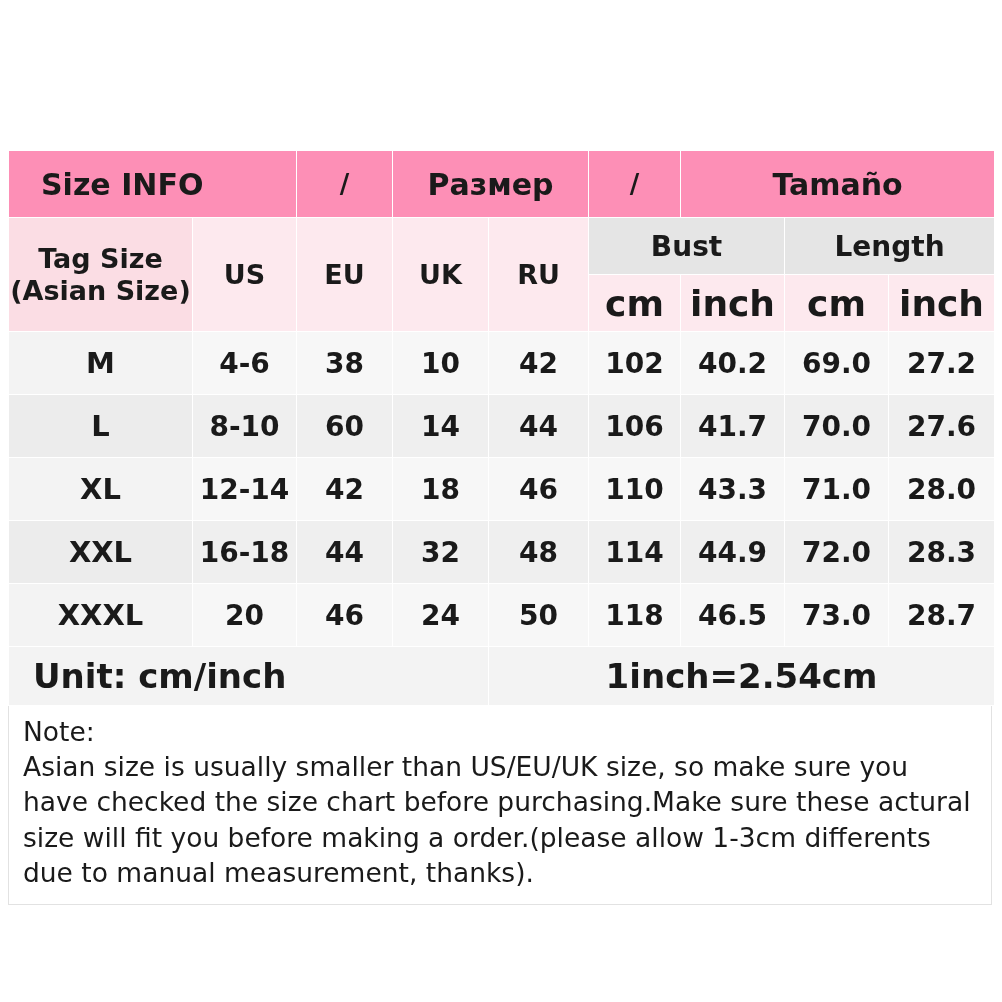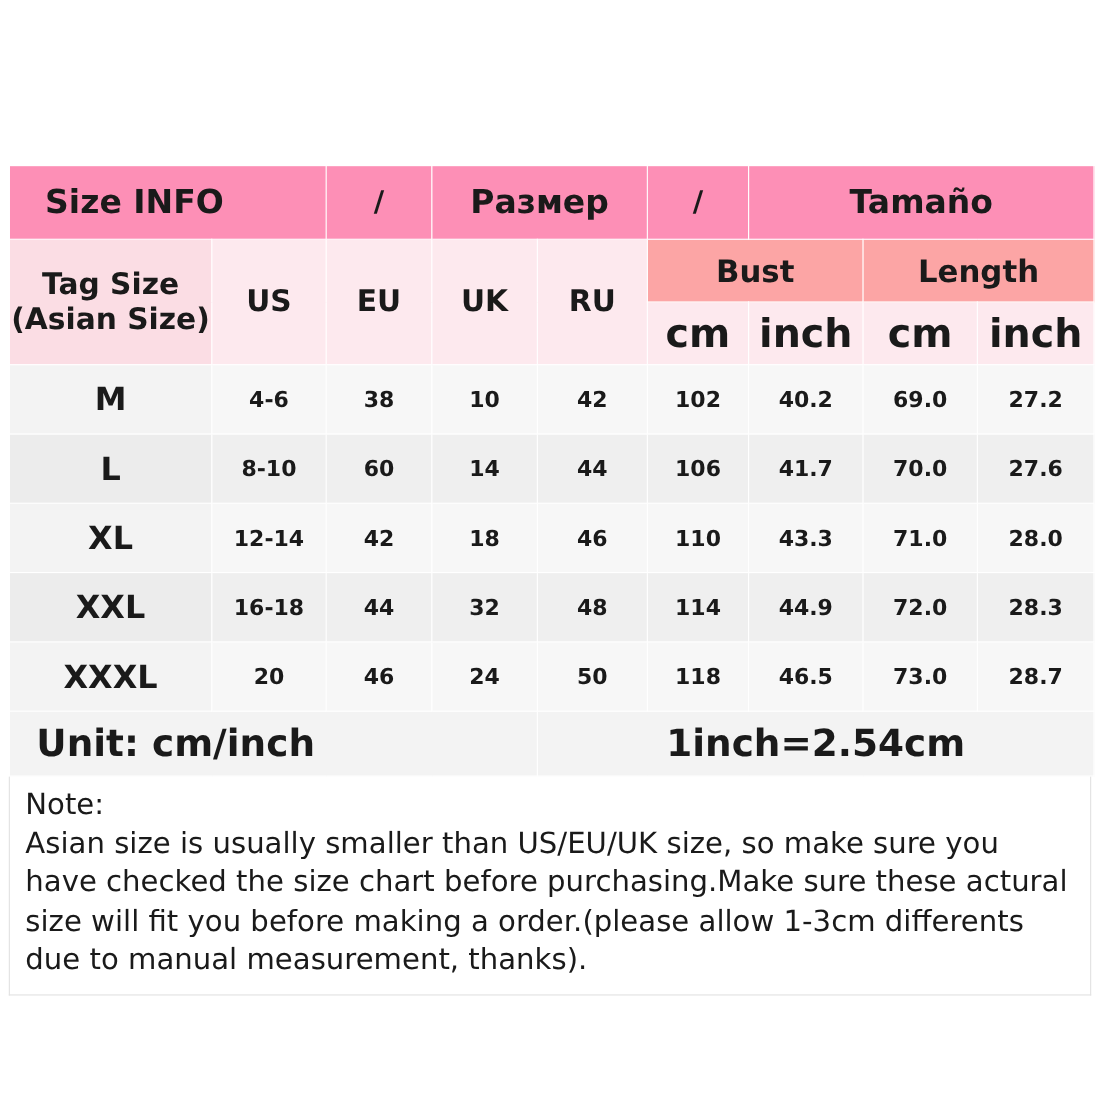--- a/index.html
+++ b/index.html
@@ -56,32 +56,32 @@
     background: #fbdde4;
     font-size: 27px;
     line-height: 1.18;
     padding: 4px 2px;
   }
   .hdr-sub {
     background: #fde9ee;
     font-size: 27px;
   }
   .hdr-group {
-    background: #fca5a5;
+    background: #e5e5e5;
     font-size: 28px;
   }
   .hdr-unit {
     background: #fde9ee;
     font-size: 36px;
   }
   .row-h1 td { height: 56px; }
   .row-h2 td { height: 56px; }
 
   
-  tbody tr td { height: 62px; font-size: 20px; }
+  tbody tr td { height: 62px; font-size: 28px; }
   tbody tr.odd td.c-tag { background: #f3f3f3; }
   tbody tr.even td.c-tag { background: #ececec; }
   tbody tr.odd td.c-val { background: #f7f7f7; }
   tbody tr.even td.c-val { background: #efefef; }
   tbody tr td.c-tag { font-size: 29px; }
 
   
   .unit-row td {
     background: #f3f3f3;
     height: 58px;

